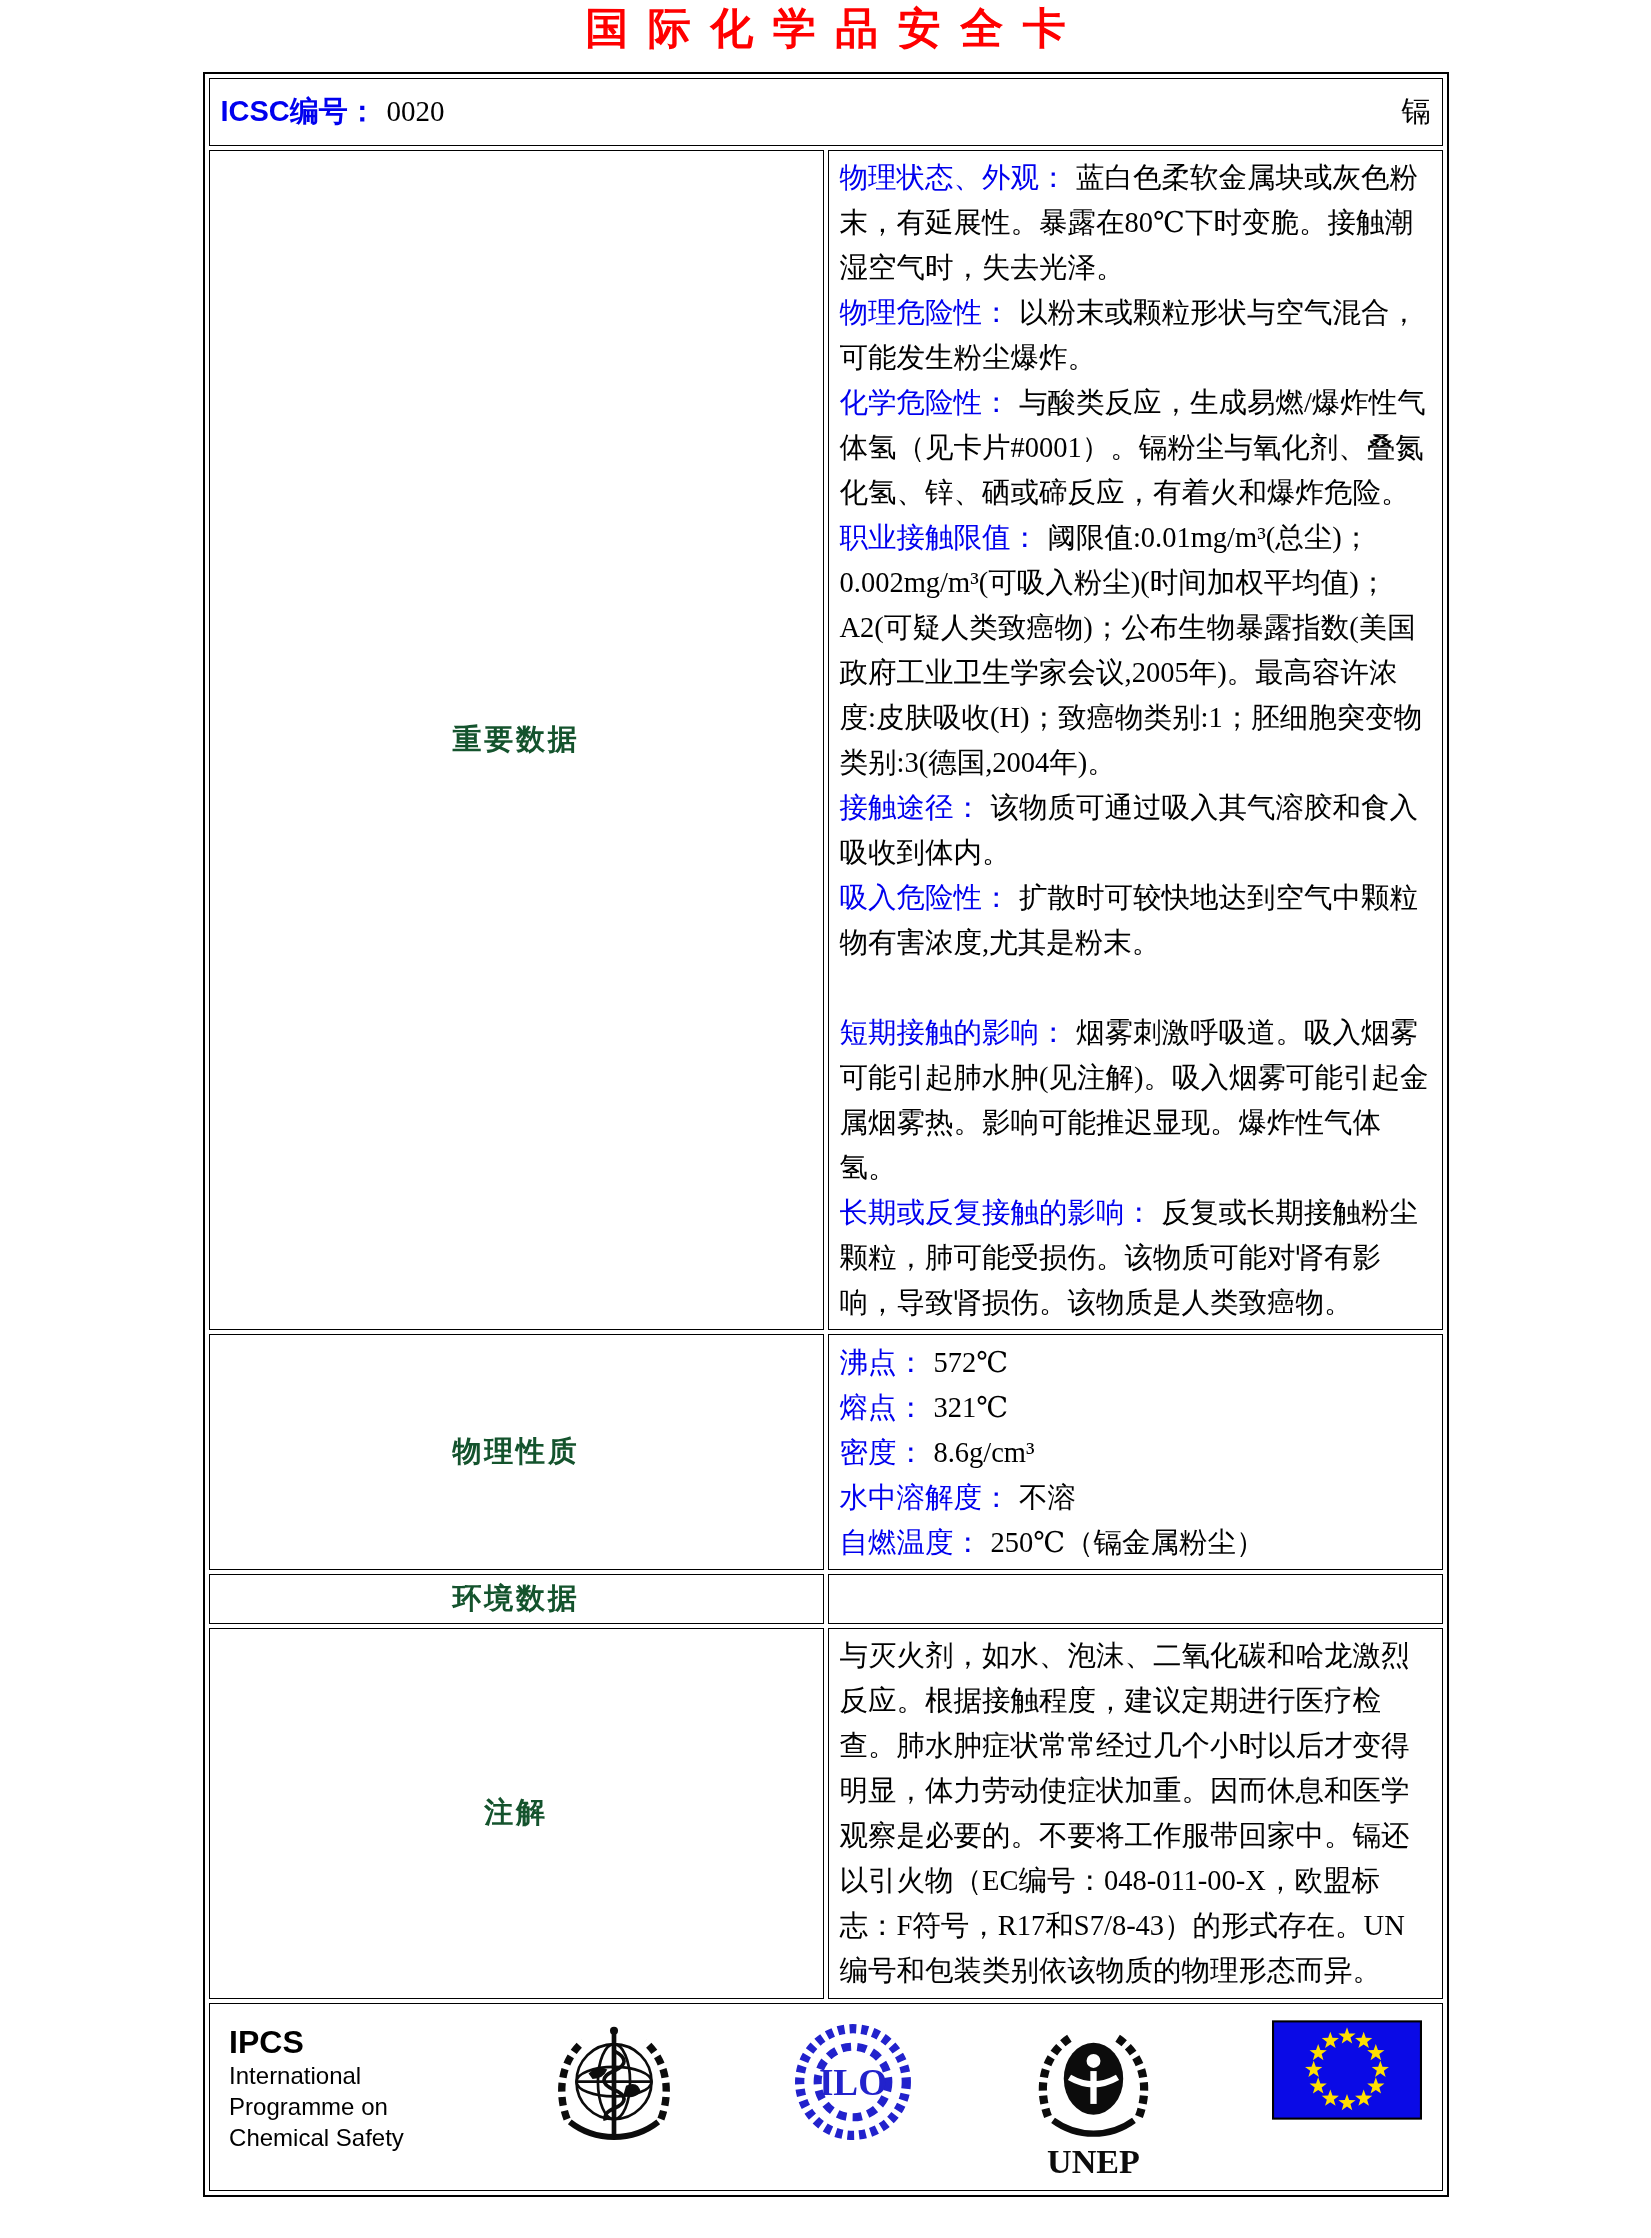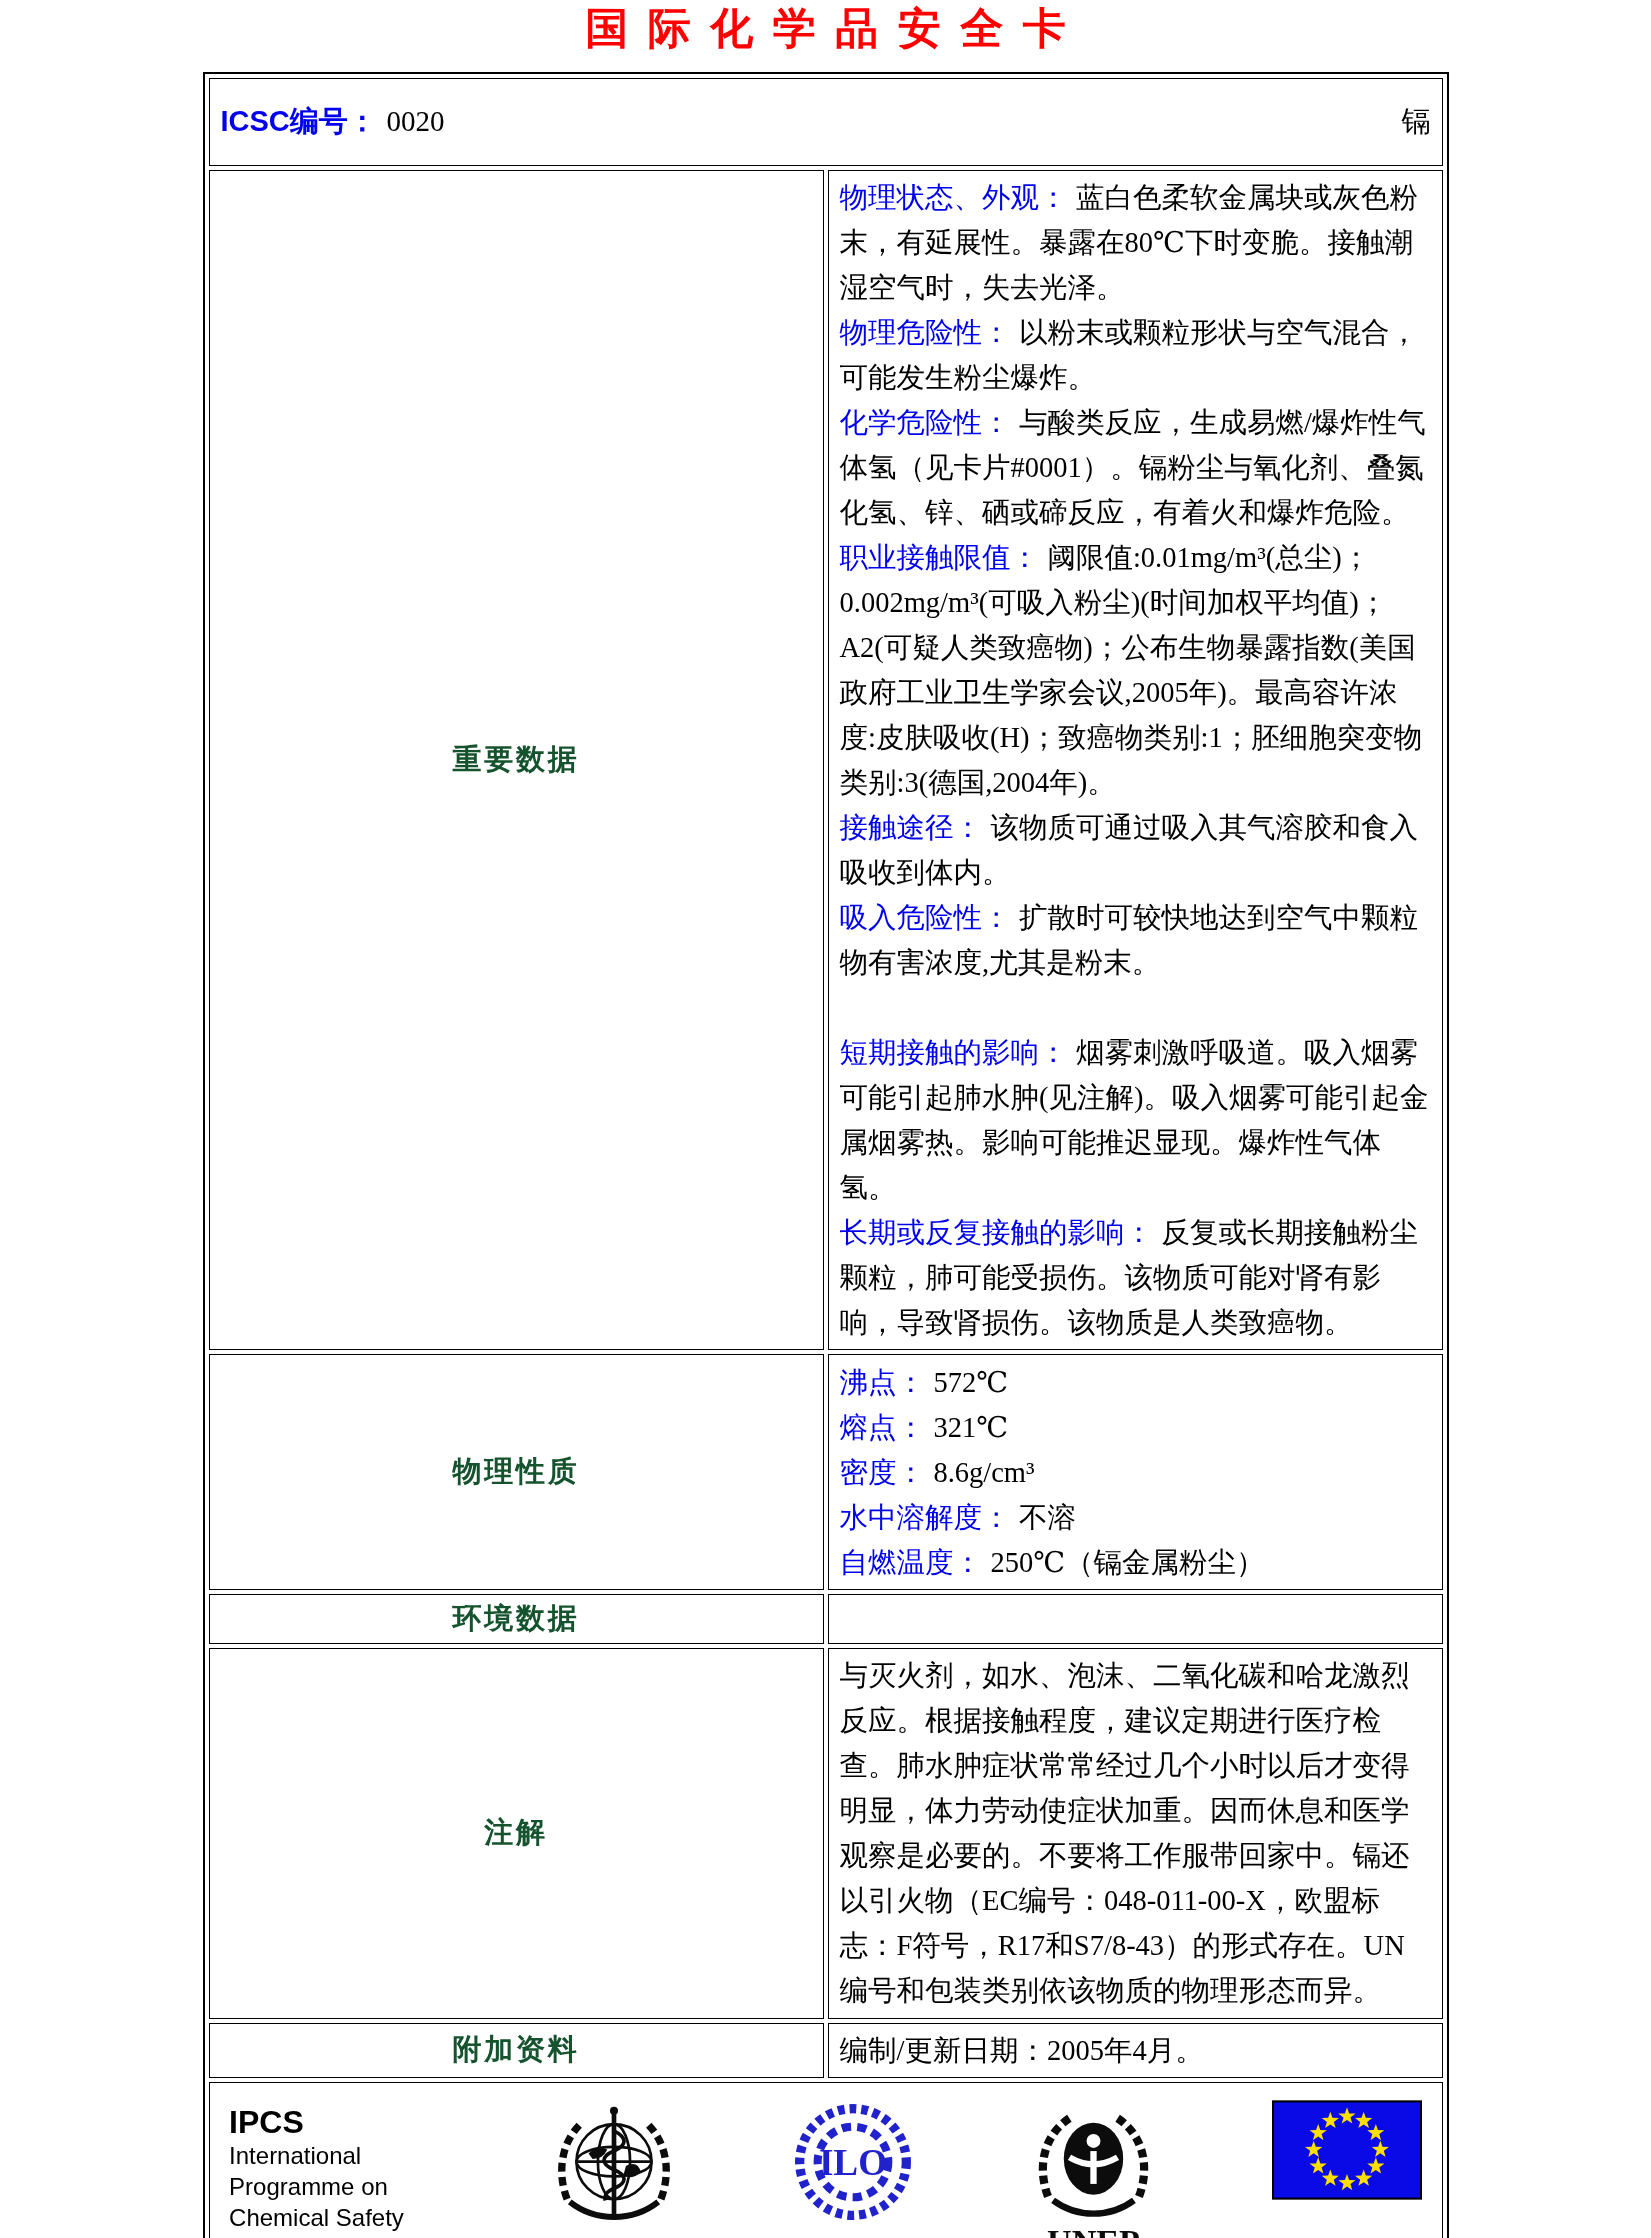--- a/index.html
+++ b/index.html
@@ -9,21 +9,21 @@
        font-family:"Liberation Sans","DejaVu Sans",sans-serif;
        font-weight:bold;font-size:43px;letter-spacing:19.5px;text-indent:19.5px;}
   table.card{width:1246px;margin:14px auto 0 auto;
        border:2.1px solid #000;border-collapse:separate;border-spacing:4.2px;
        table-layout:fixed;}
   td{border:1.4px solid #000;vertical-align:top;background:#fff;}
   td.label-cell{width:168px;vertical-align:middle;text-align:center;
        color:#14532d;font-family:"Liberation Sans","DejaVu Sans",sans-serif;
        font-weight:bold;font-size:29px;letter-spacing:2.8px;padding:4.2px 2.8px;}
   td.content-cell{padding:4.2px 11px;font-size:28.5px;line-height:45px;}
-  .hdr-cell{padding:23px 11px;font-size:29px;}
+  .hdr-cell{padding:13px 11px;font-size:29px;}
   .hdr-inner{display:flex;justify-content:space-between;align-items:baseline;}
   .hdr-label{color:#0000ee;font-family:"Liberation Sans","DejaVu Sans",sans-serif;
        font-weight:bold;}
   .hdr-value{margin-left:9.7px;}
   .para{margin:0;}
   .plabel{color:#0000ee;font-family:"Liberation Sans","DejaVu Sans",sans-serif;
        font-weight:normal;margin-right:8.4px;}
   .gap-line{height:45px;}
   .prop-line{display:block;}
   .min-important{min-height:807px;}
@@ -89,26 +89,20 @@
   <tr>
     <td class="label-cell">环境数据</td>
     <td class="content-cell min-env"></td>
   </tr>
 
   <tr>
     <td class="label-cell">注解</td>
     <td class="content-cell min-notes">与灭火剂，如水、泡沫、二氧化碳和哈龙激烈反应。根据接触程度，建议定期进行医疗检查。肺水肿症状常常经过几个小时以后才变得明显，体力劳动使症状加重。因而休息和医学观察是必要的。不要将工作服带回家中。镉还以引火物（EC编号：048-011-00-X，欧盟标志：F符号，R17和S7/8-43）的形式存在。UN编号和包装类别依该物质的物理形态而异。</td>
   </tr>
 
-  <tr>
-    <td class="label-cell">附加资料</td>
-    <td class="content-cell min-add">
-      <span>编制/更新日期：</span><span>2005年4月。</span>
-    </td>
-  </tr>
 
   <tr>
     <td colspan="2" class="footer-cell">
       <div class="logo-row">
         <div class="ipcs-block">
           <div class="ipcs-abbr">IPCS</div>
           <div class="ipcs-line">International</div>
           <div class="ipcs-line">Programme on</div>
           <div class="ipcs-line">Chemical Safety</div>
         </div>

